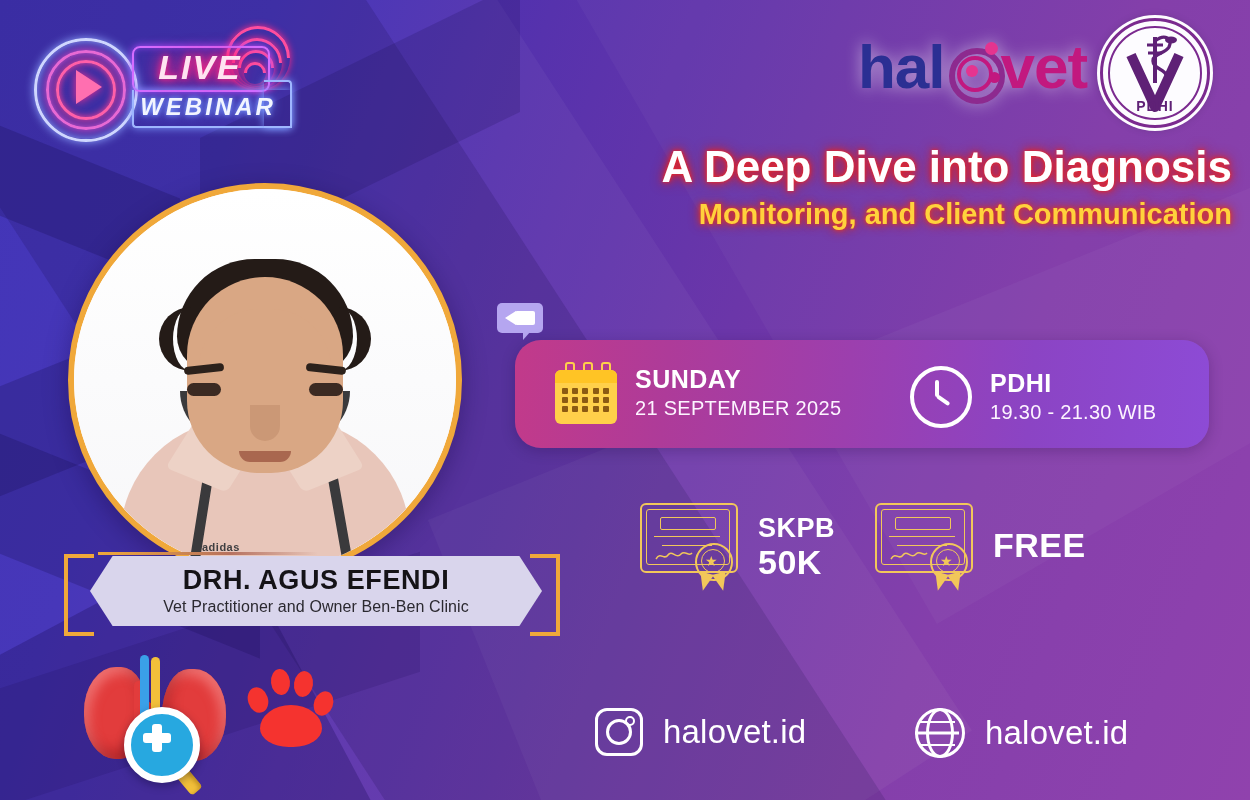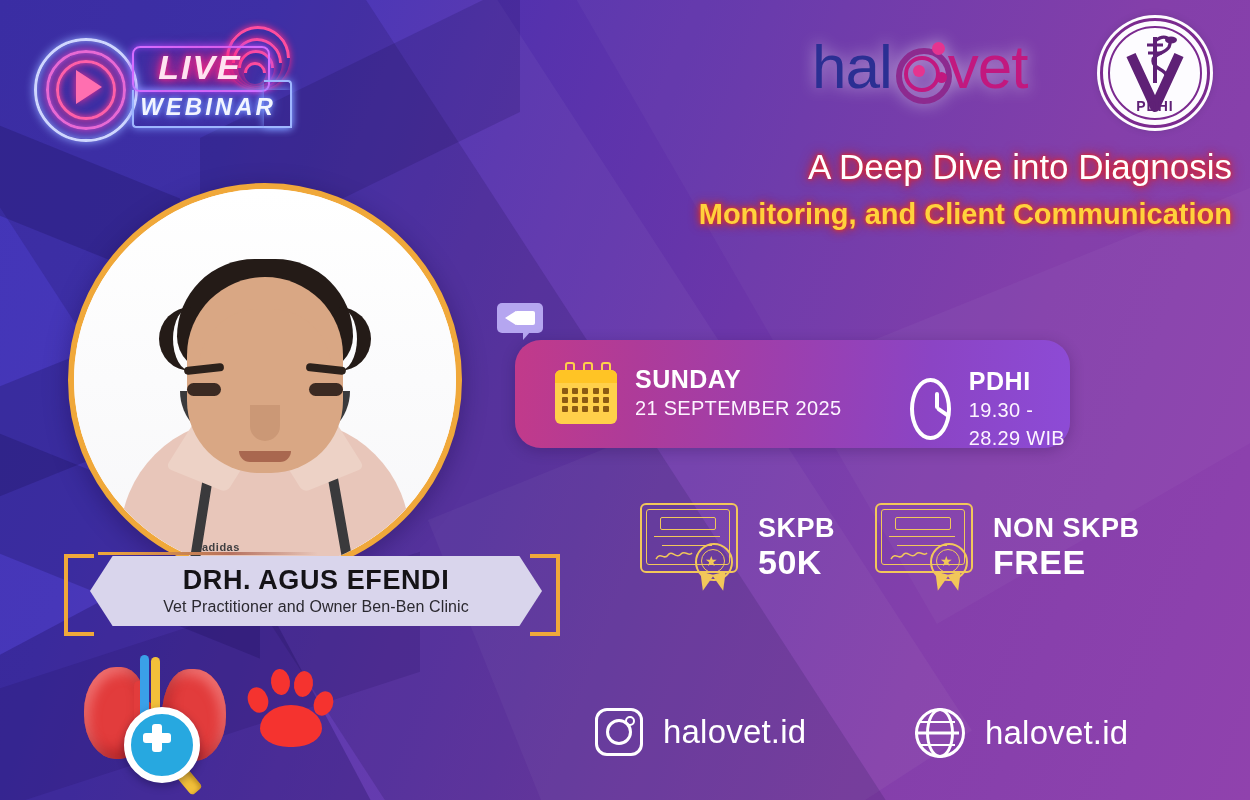--- a/index.html
+++ b/index.html
@@ -123,22 +123,22 @@
     box-shadow: 0 0 7px #ff2a86;
     transform: rotate(-45deg);
   }
   .wa1 { left: 216px; top: 44px; width: 16px; height: 16px; }
   .wa2 { left: 210px; top: 32px; width: 30px; height: 30px; }
   .wa3 { left: 204px; top: 20px; width: 44px; height: 44px; }
   .wa4 { left: 198px; top: 8px;  width: 58px; height: 58px; }
 
   
   #halovet-logo {
-    position: absolute; left: 812px; top: 32px;
-    font-size: 62px; font-weight: 400; letter-spacing: -1px;
+    position: absolute; left: 858px; top: 32px;
+    font-size: 62px; font-weight: 700; letter-spacing: -1px;
     line-height: 70px;
     filter: drop-shadow(0 0 8px rgba(255,255,255,0.55));
   }
   #halovet-logo .hal { color: #2b2f93; }
   #halovet-logo .vet { color: #c2187f; }
   .steth-o {
     display: inline-block; position: relative; width: 56px; height: 56px;
     vertical-align: -10px;
   }
   .steth-ring {
@@ -183,21 +183,21 @@
   #title-block {
     position: absolute; right: 18px; top: 140px; width: 760px; text-align: right;
   }
   .t1 {
     font-size: 52px; font-weight: 700; color: #ffffff; line-height: 62px;
     letter-spacing: 0px;
     text-shadow: 0 0 3px #5b2fd6, 0 0 7px #5b2fd6, 0 0 14px #4a23c8,
                  2px 2px 0 rgba(60,20,140,0.35);
   }
   .t2 {
-    font-size: 35px; font-weight: 400; color: #ffffff; line-height: 54px;
+    font-size: 44px; font-weight: 700; color: #ffffff; line-height: 54px;
     text-shadow: 0 0 3px #e8272b, 0 0 7px #e8272b, 0 0 13px #c51d22;
   }
   .t3 {
     font-size: 29px; font-weight: 600; color: #ffd23c; line-height: 40px;
     text-shadow: 0 0 3px #e03a2b, 0 0 7px #e03a2b, 0 0 12px #c4231a;
   }
 
   
   #video-chat-icon {
     position: absolute; left: 497px; top: 303px; width: 46px; height: 34px;
@@ -219,21 +219,21 @@
   #video-chat-icon .lens {
     position: absolute; left: 8px; top: 8px;
     width: 0; height: 0;
     border-right: 11px solid #ffffff;
     border-top: 7px solid transparent;
     border-bottom: 7px solid transparent;
   }
 
   
   #schedule-bar {
-    position: absolute; left: 515px; top: 340px; width: 555px; height: 108px;
+    position: absolute; left: 515px; top: 340px; width: 694px; height: 108px;
     border-radius: 26px;
     background: linear-gradient(95deg, #c23a8a 0%, #ae3b99 22%, #9c3fae 48%,
                                 #8b44c4 74%, #8d4bd6 100%);
     box-shadow: 0 3px 14px rgba(30,8,60,0.25);
   }
   .sched-item { position: absolute; display: flex; align-items: center; }
   .sched-text .line1 {
     font-size: 25px; font-weight: 700; color: #ffffff; letter-spacing: 0.5px;
     line-height: 30px;
   }
@@ -624,21 +624,21 @@
       </div>
     </div>
 
     <div class="sched-item" style="left:395px; top:26px;">
       <div class="clock-icon">
         <div class="h1"></div>
         <div class="h2"></div>
       </div>
       <div class="sched-text" style="margin-left:18px;">
         <div class="line1">PDHI</div>
-        <div class="line2">19.30 - 28.29  WIB</div>
+        <div class="line2">19.30 - 21.30  WIB</div>
       </div>
     </div>
   </div>
 
   <div id="cert-row">
 
     <div class="cert-item" style="left:0px; top:8px;">
       <div class="cert-icon">
         <div class="cert-frame"></div>
         <div class="cert-frame2"></div>
@@ -672,21 +672,20 @@
           <path d="M2 10 C7 2, 10 12, 14 6 C18 0, 22 11, 27 5 C31 1, 35 8, 38 4" fill="none" stroke="#f2c75a" stroke-width="1.5"></path>
         </svg>
         <div class="cert-ribbon rb1"></div>
         <div class="cert-ribbon rb2"></div>
         <div class="cert-seal">
           <div class="cert-seal-in"></div>
           <div class="cert-star">★</div>
         </div>
       </div>
       <div class="cert-text" style="margin-left:18px;">
-        <div class="l1">NON SKPB</div>
         <div class="l2">FREE</div>
       </div>
     </div>
   </div>
 
   <div id="speaker-photo">
     <div class="ph-bg"></div>
     <div class="ph-shirt"></div>
     <div class="ph-steth-neck"></div>
     <div class="ph-stethL"></div>

